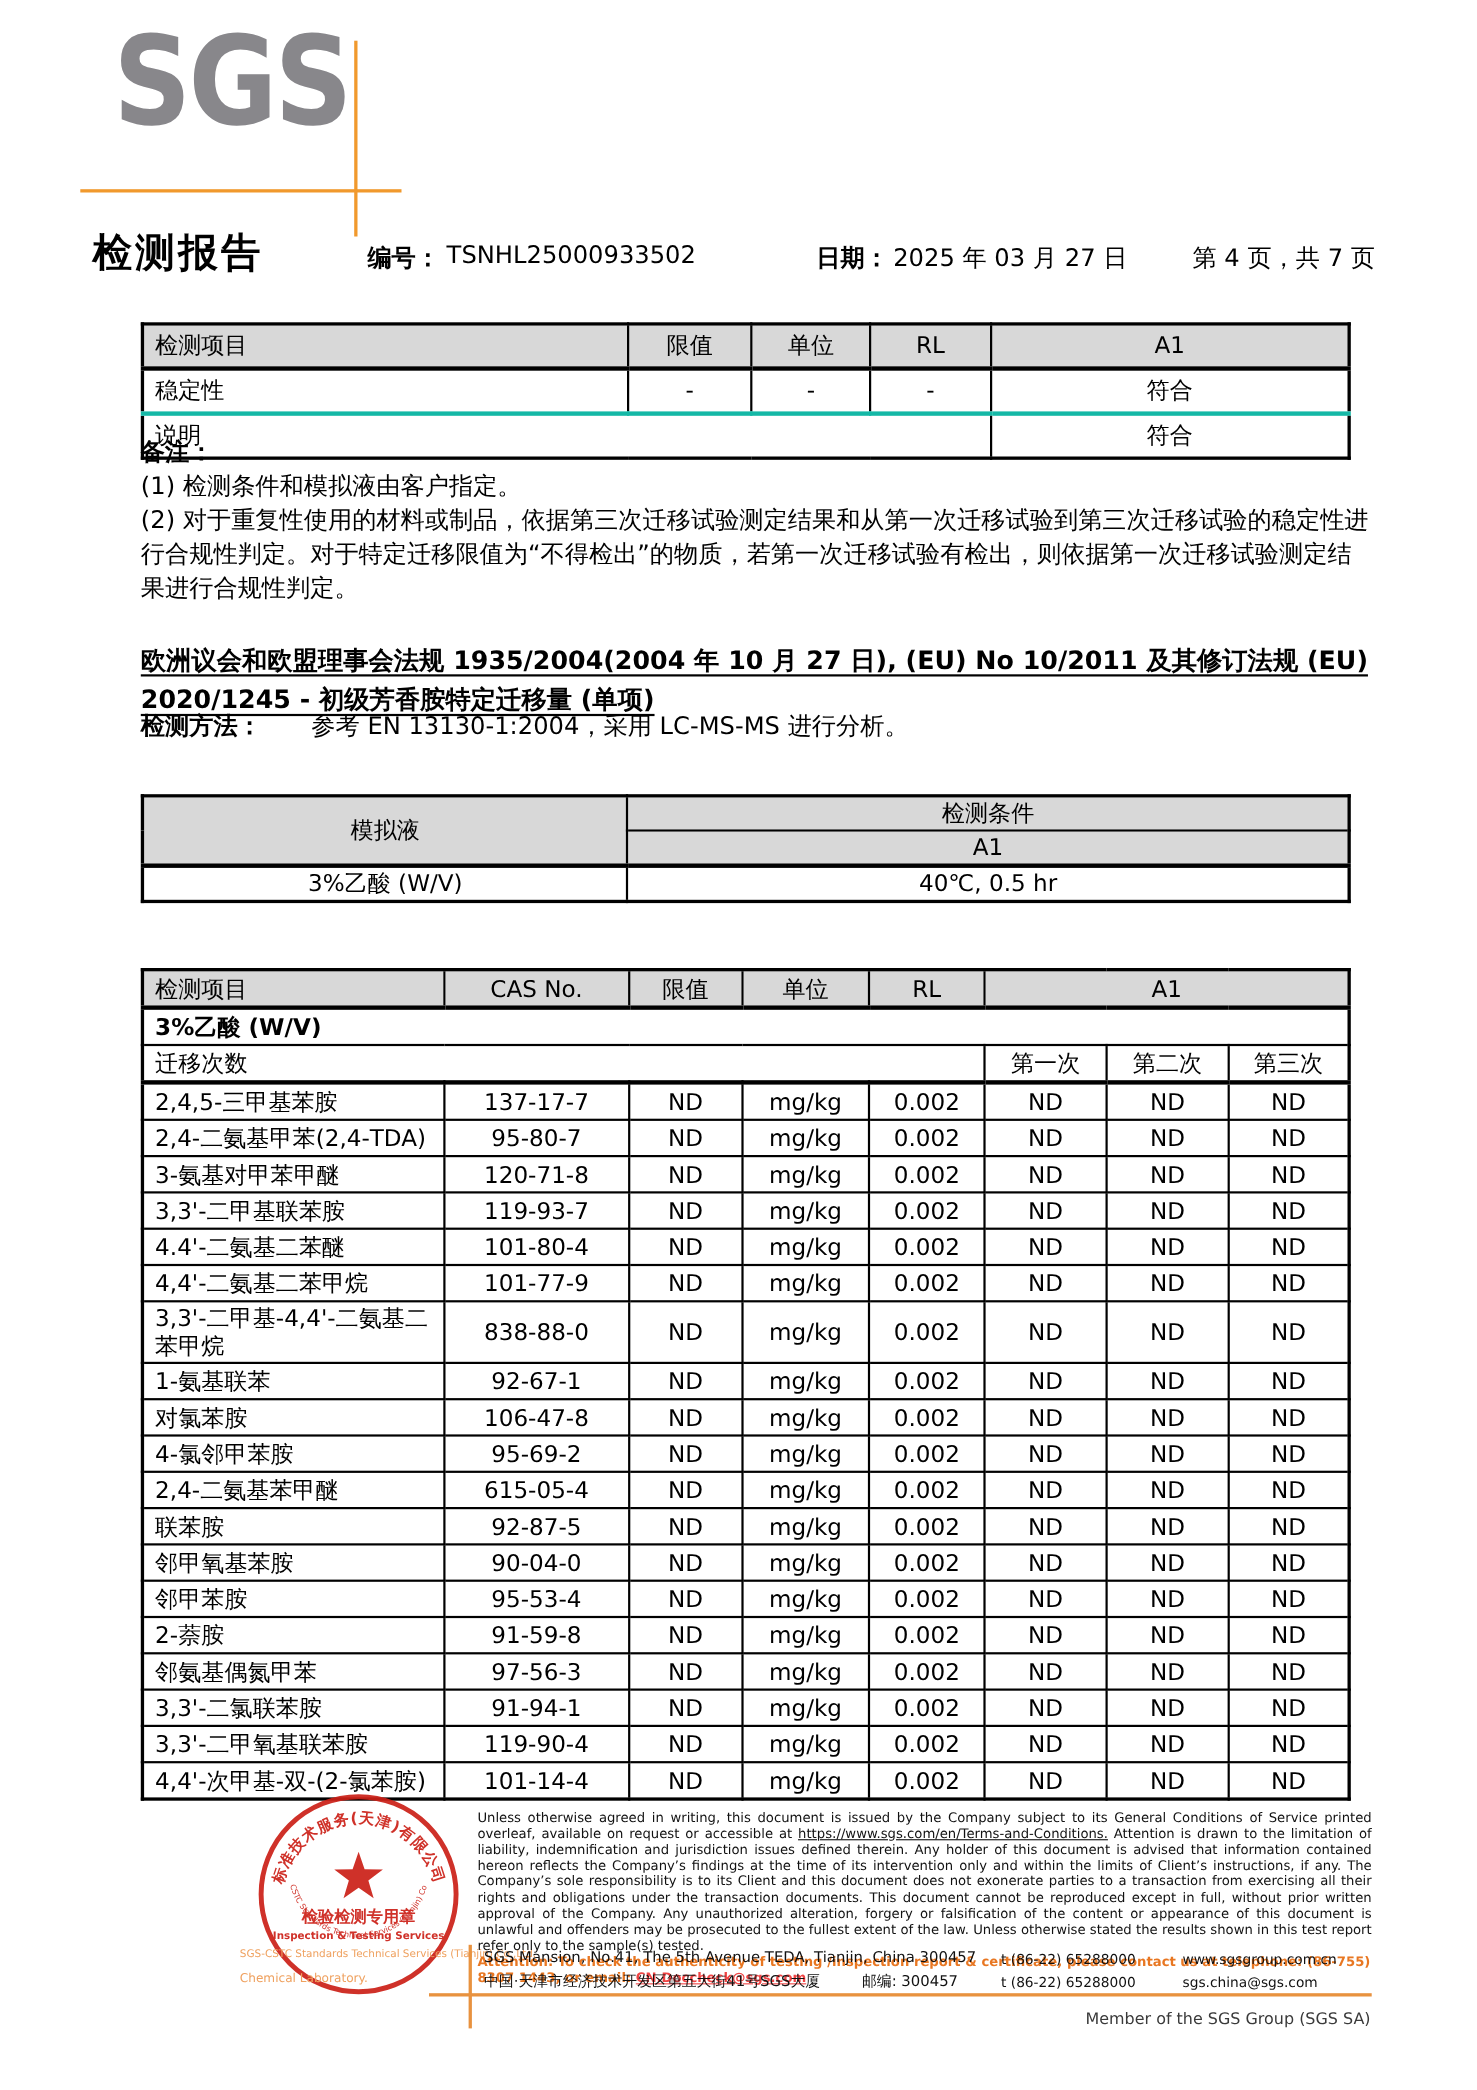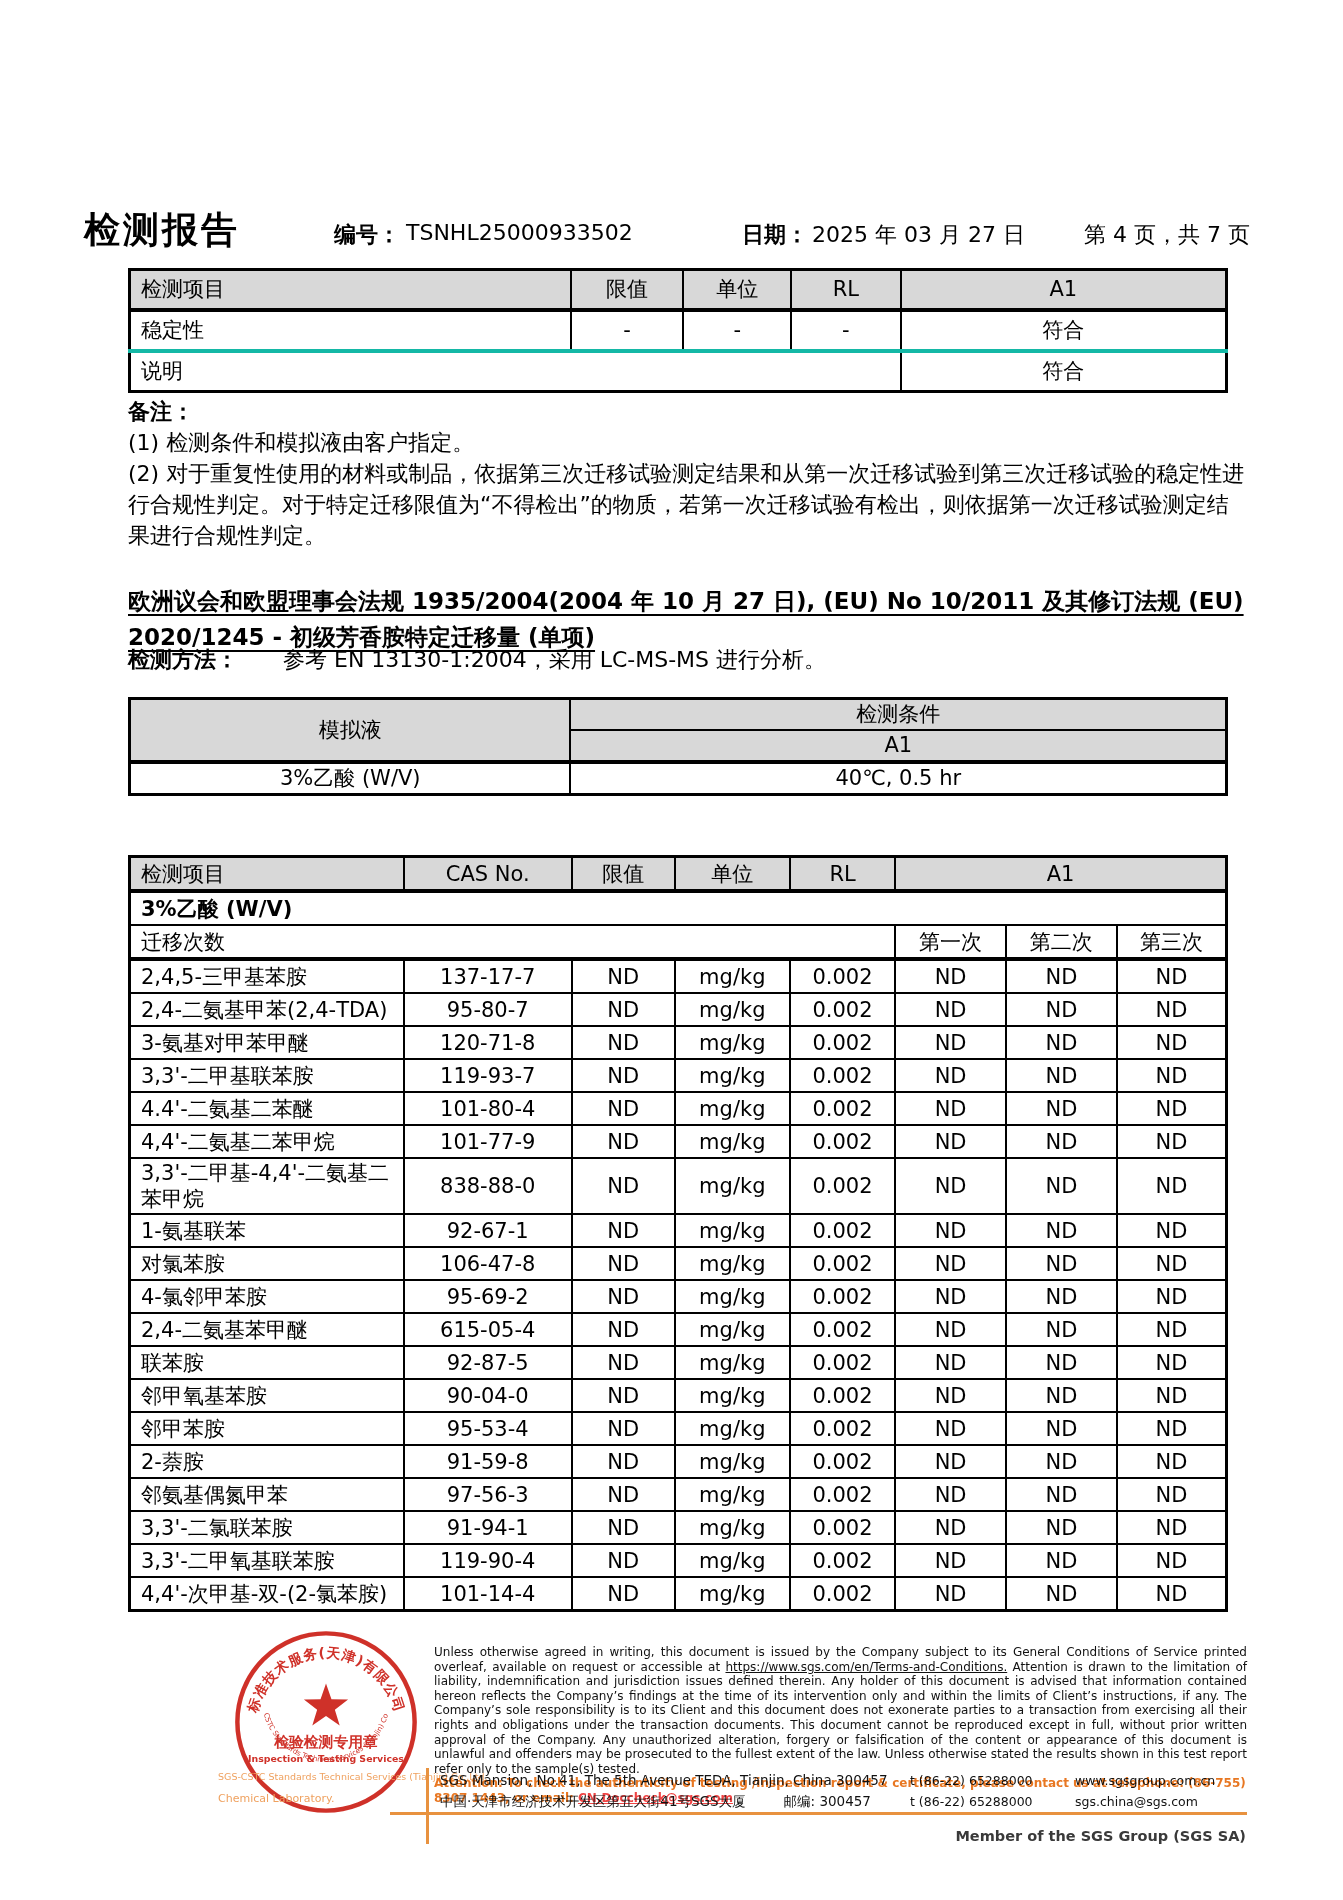--- a/index.html
+++ b/index.html
@@ -16,21 +16,21 @@
   .title-row{position:absolute;left:84px;top:212px;width:1166px;font-size:22px;}
   .doc-title{position:absolute;left:0;top:-6px;font-size:36px;font-weight:bold;letter-spacing:3px;}
   .no-label{position:absolute;left:250px;top:8px;font-weight:bold;}
   .no-value{position:absolute;left:322px;top:8px;}
   .date-label{position:absolute;left:658px;top:8px;font-weight:bold;}
   .date-value{position:absolute;left:728px;top:8px;}
   .page-info{position:absolute;right:0;top:8px;}
 
   
   table{border-collapse:collapse;table-layout:fixed;width:1100px;}
-  .rpt-table{position:absolute;left:128px;}
+  .rpt-table{position:absolute;left:128px;margin-top:25px;}
   table,td,th{border:2px solid #000;}
   table{border-width:3px;}
   td,th{padding:1px 10px;font-size:21px;font-weight:normal;text-align:center;
         line-height:27px;overflow:hidden;}
   .hdr{background:#d8d8d8;}
   .left{text-align:left;}
   .thick-b{border-bottom:4px solid #000;}
   .thick-t{border-top:4px solid #14b8a6;}
 
   .t-summary{top:268px;}
@@ -62,32 +62,37 @@
 
   .addr-block{position:absolute;left:440px;top:1770px;width:810px;font-size:13.5px;line-height:21px;color:#111;}
   .addr-row{display:flex;}
   .addr-main{width:470px;}
   .addr-cn-wrap{display:flex;width:470px;}
   .addr-postcode{margin-left:38px;}
   .addr-tel{width:165px;font-size:12.5px;}
   .addr-net{width:175px;font-size:12.5px;}
   .orange-vbar{position:absolute;left:426px;top:1768px;width:2.5px;height:76px;background:#e8923f;}
   .orange-hline{position:absolute;left:390px;top:1812px;width:857px;height:2.5px;background:#e8923f;}
-  .member-line{position:absolute;right:97px;top:1828px;font-size:14.5px;color:#3a3a3a;font-weight:700;}
+  .member-line{position:absolute;right:97px;top:1828px;font-size:14.5px;color:#3a3a3a;font-weight:400;}
 
   .stamp{position:absolute;left:232px;top:1628px;width:188px;height:188px;opacity:.92;}
   .stamp-co-lines{position:absolute;left:218px;top:1770px;width:240px;font-size:9.5px;line-height:13px;
                   color:#efa15f;white-space:nowrap;}
   .stamp-co-lines .l2{font-size:11px;margin-top:9px;}
 </style>
 </head>
 <body>
 
 <div class="page">
 
+  <div class="logo-wrap">
+    <div class="logo-hline"></div>
+    <div class="logo-vline"></div>
+    <div class="logo-text">SGS</div>
+  </div>
 
   <div class="title-row">
     <span class="doc-title">检测报告</span>
     <span class="no-label">编号：</span>
     <span class="no-value">TSNHL25000933502</span>
     <span class="date-label">日期：</span>
     <span class="date-value">2025 年 03 月 27 日</span>
     <span class="page-info">第 4 页，共 7 页</span>
   </div>
 

